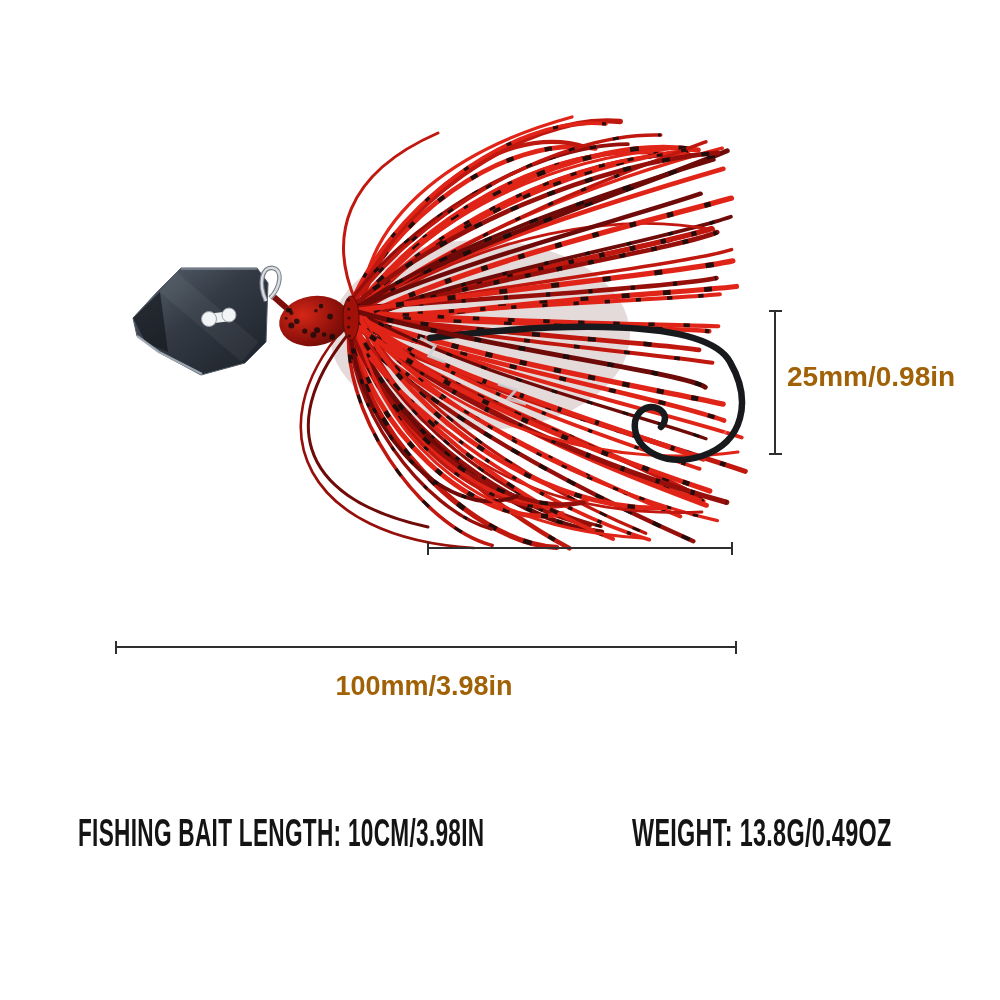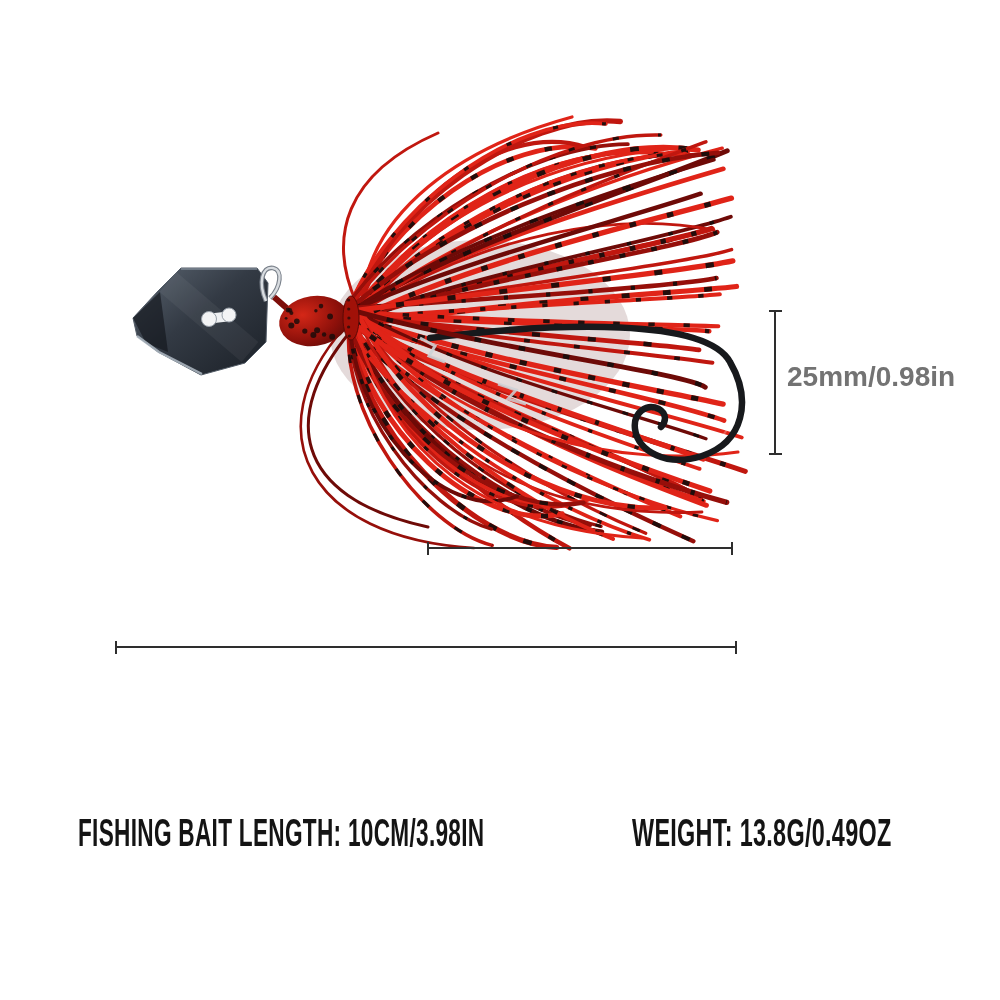--- a/index.html
+++ b/index.html
@@ -5,21 +5,21 @@
   html,body{margin:0;padding:0;background:#ffffff;}
   .stage{position:relative;width:1000px;height:1000px;background:#ffffff;overflow:hidden;
          font-family:"Liberation Sans",sans-serif;}
   #lure{position:absolute;left:0;top:0;}
   .dim-line-h{position:absolute;height:2px;background:#2e2e2e;}
   .dim-line-h .cap{position:absolute;width:2px;height:13px;background:#2e2e2e;top:-5px;}
   .dim-line-h .cap.left{left:0}.dim-line-h .cap.right{right:0}
   .dim-line-v{position:absolute;width:2px;background:#2e2e2e;}
   .dim-line-v .cap{position:absolute;height:2px;width:13px;background:#2e2e2e;left:-5px;}
   .dim-line-v .cap.top{top:0}.dim-line-v .cap.bottom{bottom:0}
-  .dim-label{position:absolute;color:#737373;font-weight:bold;font-size:28px;white-space:nowrap;}
+  .dim-label{position:absolute;color:#a16207;font-weight:bold;font-size:28px;white-space:nowrap;}
   .center{text-align:center;}
   .spec{position:absolute;color:#141414;font-weight:bold;font-size:39px;letter-spacing:.5px;
         white-space:nowrap;transform-origin:left top;line-height:1.1;}
 </style>
 </head>
 <body>
 
 <div class="stage">
 
   <svg id="lure" width="1000" height="1000" viewBox="0 0 1000 1000">
@@ -222,16 +222,17 @@
 
   <div class="dim-line-h" style="left:427px;top:547px;width:306px;">
     <span class="cap left"></span>
     <span class="cap right"></span>
   </div>
 
   <div class="dim-line-h" style="left:115px;top:646px;width:622px;">
     <span class="cap left"></span>
     <span class="cap right"></span>
   </div>
+  <div class="dim-label center" style="left:264px;top:671px;width:320px;font-size:27px;">100mm/3.98in</div>
 
   <div class="spec" style="left:78px;top:812px;transform:scaleX(0.58);">FISHING BAIT LENGTH: 10CM/3.98IN</div>
   <div class="spec" style="left:632px;top:812px;transform:scaleX(0.60);">WEIGHT: 13.8G/0.49OZ</div>
 </div>
 
 </body></html>

